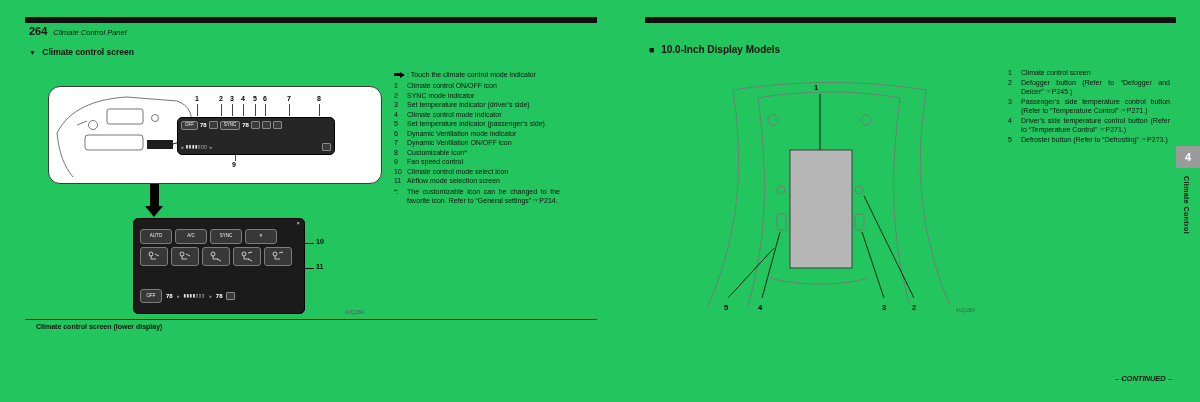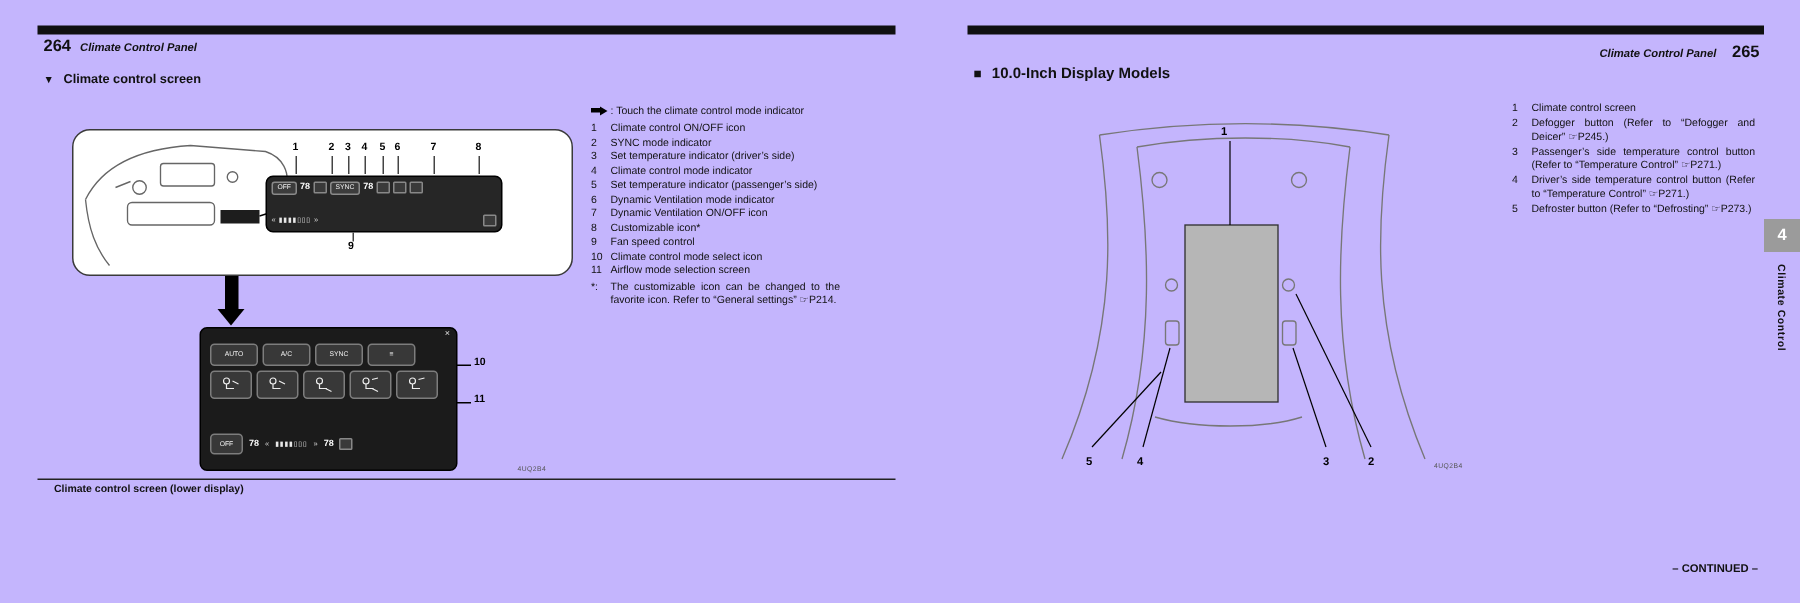--- a/index.html
+++ b/index.html
@@ -1,21 +1,21 @@
 <!DOCTYPE html>
 <html><head>
 <meta charset="utf-8">
 <style>
   html,body{margin:0;padding:0;}
   body{width:1200px;height:402px;background:#fbfbfb;font-family:"Liberation Sans",sans-serif;color:#111;overflow:hidden;}
   .abs{position:absolute;}
-  #page{position:relative;width:1200px;height:402px;background:#c4b5fd;}
+  #page{position:relative;width:1200px;height:402px;background:#22c55e;}
   .bar{background:#101010;height:6px;}
   .hdr-num{font-size:11px;font-weight:bold;}
-  .hdr-title{font-size:7.5px;font-style:italic;font-weight:bold;}
+  .hdr-title{font-size:7.5px;font-style:italic;font-weight:normal;}
   .sec-head{font-weight:bold;}
   .figure-box{border:1.4px solid #3a3a3a;border-radius:12px;background:#fff;}
   .callout{font-size:7px;font-weight:bold;color:#000;}
   .tick{width:1px;background:#444;position:absolute;}
   .hline{height:1px;background:#000;position:absolute;}
   .panel{background:#262626;border:1px solid #000;border-radius:5px;box-sizing:border-box;padding:3px;}
   .prow{display:flex;align-items:center;gap:2px;}
   .pbtn{background:#3c3c3c;border:0.5px solid #8a8a8a;border-radius:2px;color:#f0f0f0;font-size:4.5px;padding:1px 3px;line-height:1;white-space:nowrap;}
   .ptemp{color:#fff;font-size:6px;font-weight:bold;line-height:1;}
   .mini-icon{width:7px;height:6px;border:0.5px solid #888;border-radius:1px;background:#3a3a3a;}
@@ -31,21 +31,21 @@
   .arrow-head{display:inline-block;width:0;height:0;border-top:3.5px solid transparent;border-bottom:3.5px solid transparent;border-left:5px solid #000;vertical-align:-1px;}
   .caption{font-size:7px;font-weight:bold;}
   .figcode{font-size:4.5px;color:#555;letter-spacing:0.3px;}
   .sketch path,.sketch rect,.sketch circle{fill:none;stroke:#666;stroke-width:0.9;}
   .console path,.console rect,.console circle{fill:none;stroke:#777;stroke-width:0.9;}
   .console .lead{stroke:#000;stroke-width:0.8;}
   .down-arrow-shaft{width:9px;background:#000;}
   .down-arrow-head{width:0;height:0;border-left:9px solid transparent;border-right:9px solid transparent;border-top:11px solid #000;}
   .chapter-tab{background:#9b9b9b;color:#fff;font-weight:bold;font-size:11px;display:flex;align-items:center;justify-content:center;}
   .chapter-vert{writing-mode:vertical-rl;font-size:7px;font-weight:600;letter-spacing:0.4px;color:#111;}
-  .continued{font-size:7.5px;font-weight:bold;text-align:right;}
+  .continued{font-size:7.5px;font-weight:bold;font-style:italic;text-align:right;}
   .airflow-btn{width:26px;height:17px;}
 </style>
 </head>
 <body>
 
 <div id="page">
 
   <div class="abs bar" style="left:25px;top:17px;width:572px;"></div>
   <div class="abs" style="left:29px;top:25px;display:flex;gap:6px;align-items:baseline;">
     <span class="hdr-num">264</span>
@@ -227,24 +227,20 @@
         <span class="lnum">11</span>
         <span class="ltxt">Airflow mode selection screen</span>
       </div>
     <div class="lrow" style="margin-top:2px;">
       <span class="lnum">*:</span>
       <span class="ltxt">The customizable icon can be changed to the favorite icon. Refer to “General settings” ☞P214.</span>
     </div>
   </div>
 
   <div class="abs bar" style="left:645px;top:17px;width:531px;"></div>
-  <div class="abs" style="left:645px;top:25px;width:528px;text-align:right;">
-    <span class="hdr-title">Climate Control Panel</span>
-    <span class="hdr-num" style="margin-left:6px;">265</span>
-  </div>
 
   <div class="abs sec-head" style="left:649px;top:44px;font-size:10px;">
     <span style="font-size:9px;">■</span>
     <span style="margin-left:4px;">10.0-Inch Display Models</span>
   </div>
 
   <svg class="abs console" style="left:678px;top:78px;" width="300" height="232" viewBox="0 0 300 232">
     <path d="M55 12 C63 70 68 140 30 228"></path>
     <path d="M80 20 C88 82 92 152 70 228"></path>
     <path d="M248 12 C240 70 235 140 272 228"></path>

